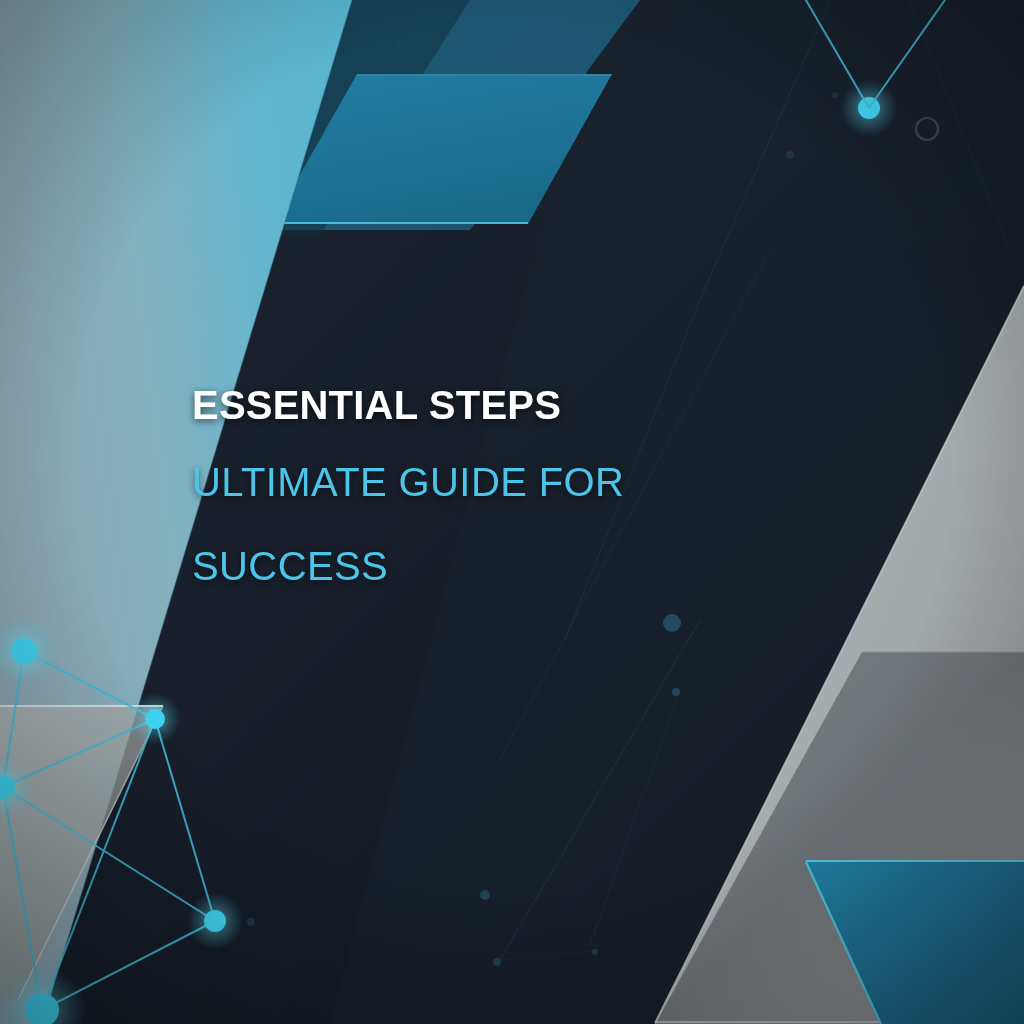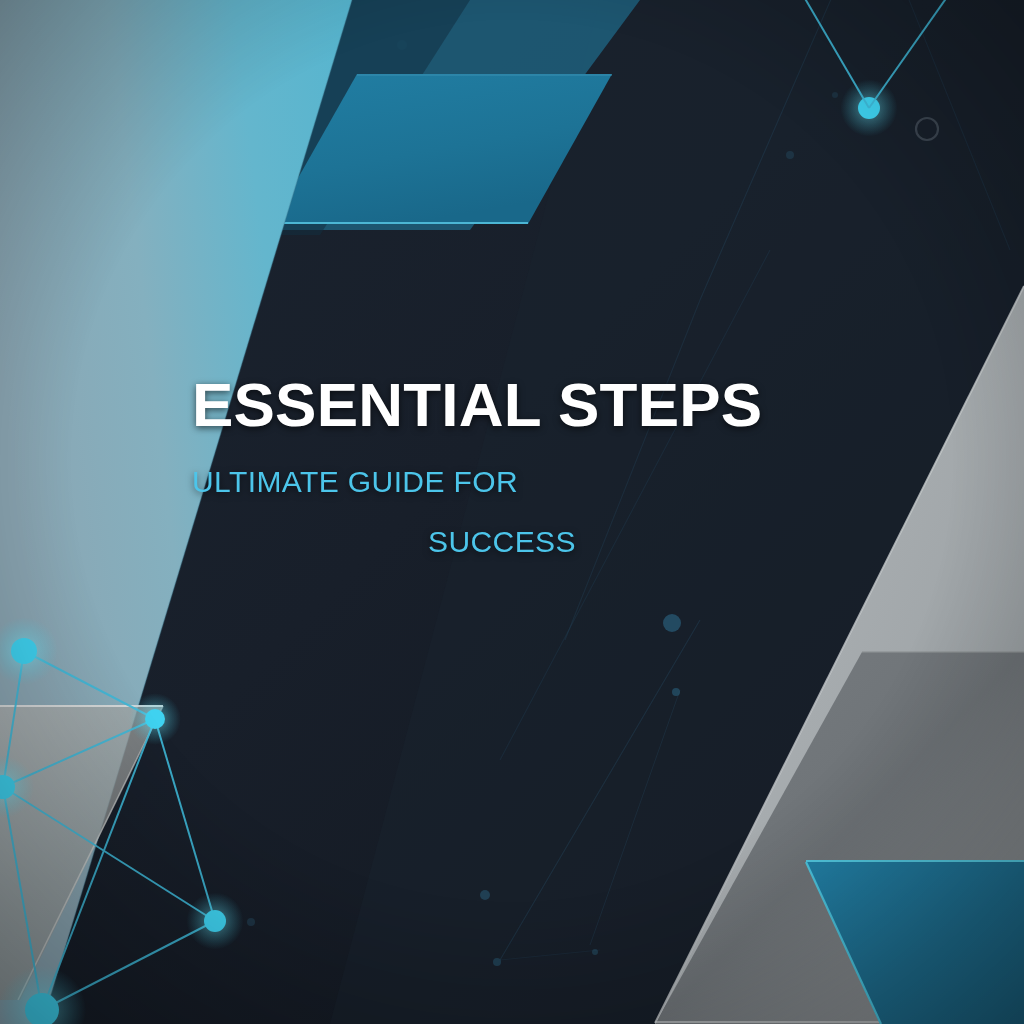--- a/index.html
+++ b/index.html
@@ -21,41 +21,41 @@
   }
   #text-layer {
     position:absolute;
     left:192px; top:370px;
     width:620px;
     z-index:5;
   }
   .headline {
     font-family:"Liberation Sans", sans-serif;
     font-weight:bold;
-    font-size:62px;
+    font-size:40px;
     line-height:70px;
     letter-spacing:0.2px;
     color:#ffffff;
     text-transform:uppercase;
     text-shadow:0 2px 7px rgba(0,0,0,0.62);
     white-space:nowrap;
   }
   .subline {
     font-family:"Liberation Sans", sans-serif;
     font-weight:normal;
-    font-size:30px;
+    font-size:40px;
     line-height:56px;
     letter-spacing:0.4px;
     color:#4cc5ea;
     text-transform:uppercase;
     text-shadow:0 2px 7px rgba(0,0,0,0.55);
     white-space:nowrap;
   }
   .subline.row-1 { margin-top:14px; }
-  .subline.row-2 { margin-top:4px;text-align:center; }
+  .subline.row-2 { margin-top:28px; }
 </style>
 </head>
 <body>
 
 <div id="canvas">
 
   <svg id="bg-svg" viewBox="0 0 1024 1024" preserveAspectRatio="none">
     <defs>
       <linearGradient id="gDarkBase" x1="0" y1="0" x2="1" y2="1">
         <stop offset="0%" stop-color="#1b2430"></stop>

